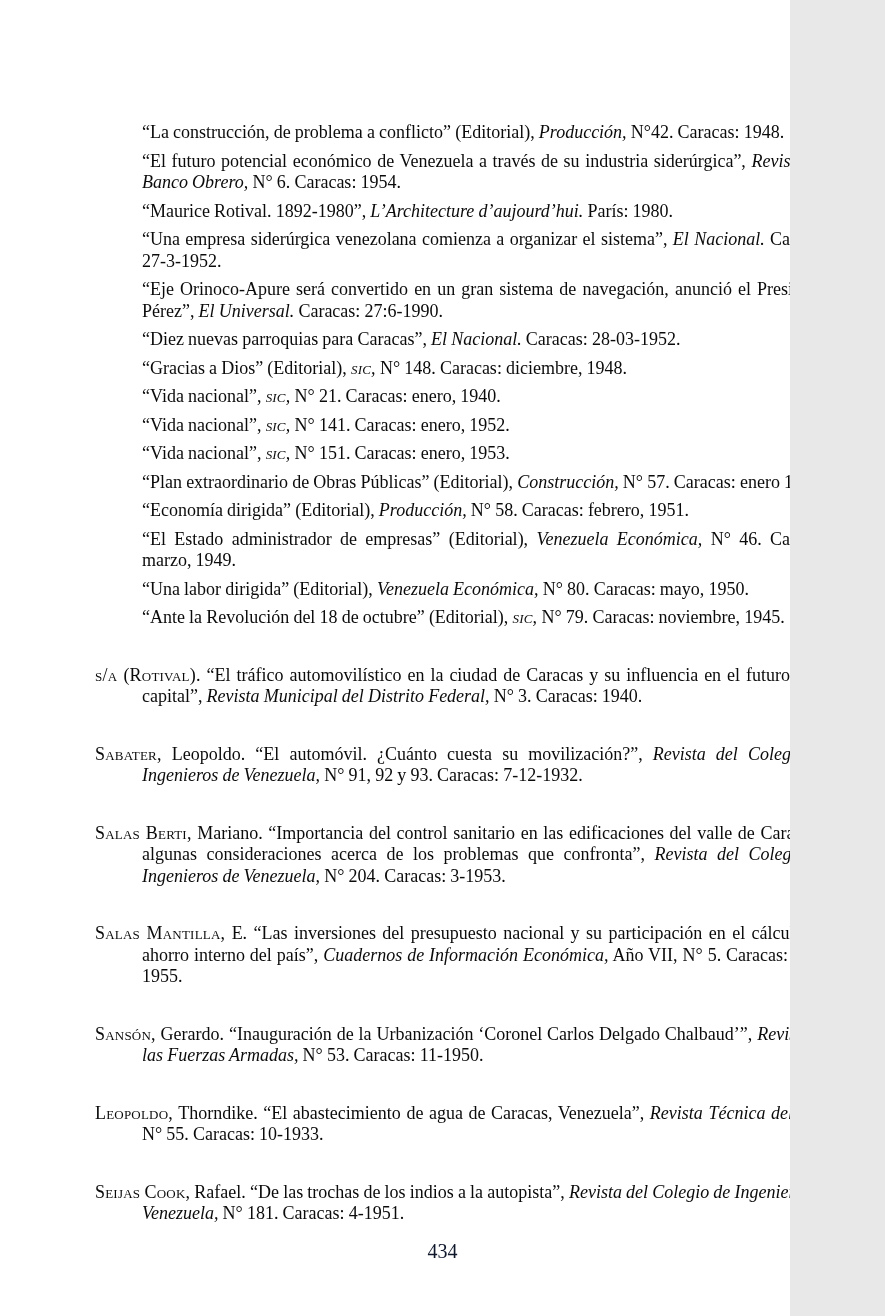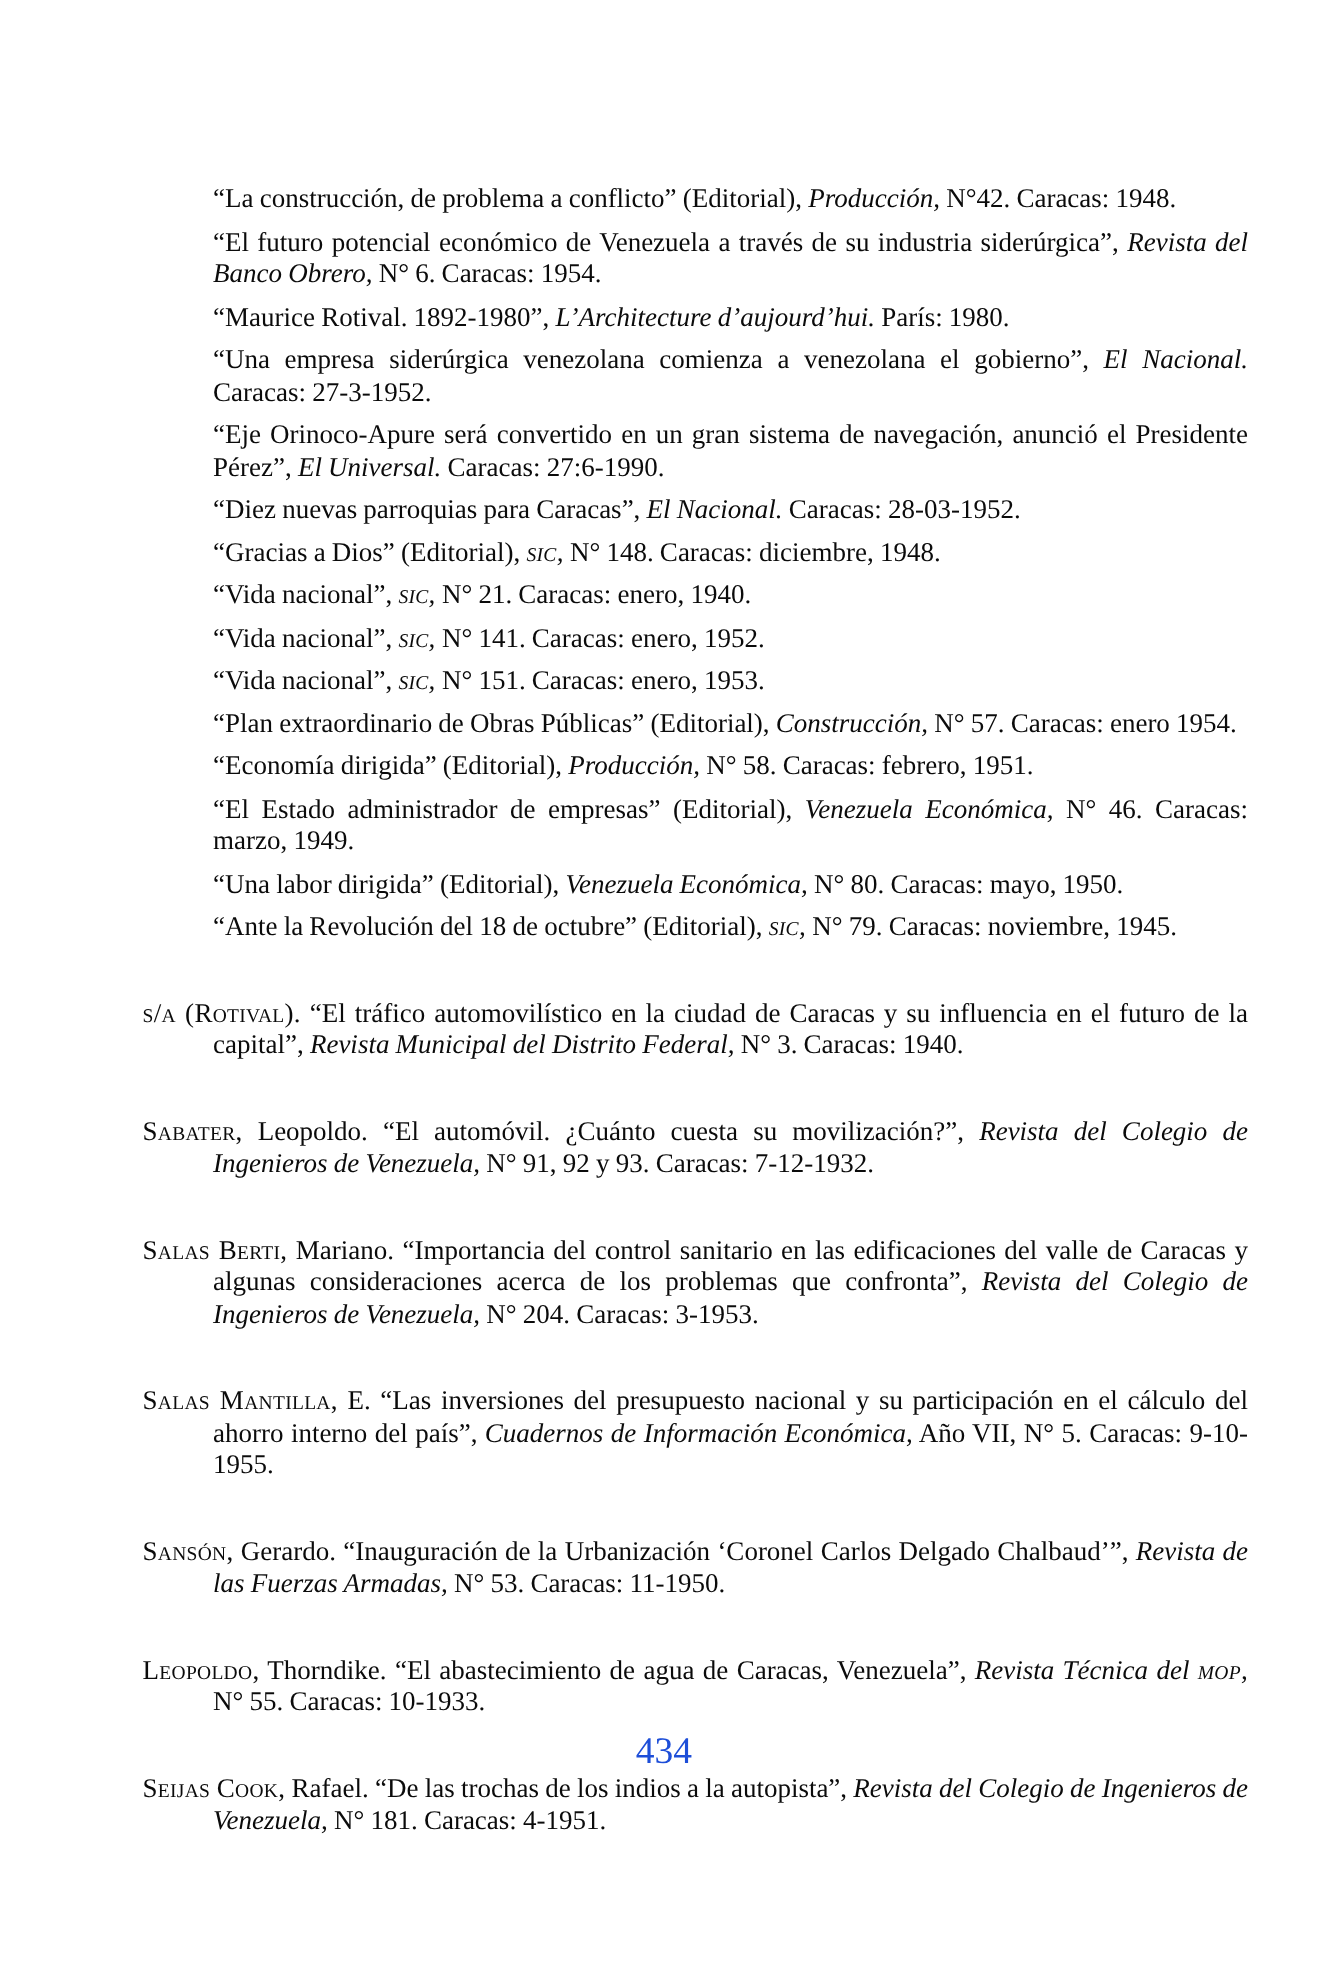--- a/index.html
+++ b/index.html
@@ -2,21 +2,21 @@
 <html><head>
 <meta charset="utf-8">
 <style>
   html, body {
     margin: 0;
     padding: 0;
     background: #e8e8e8;
   }
   .page {
     position: relative;
-    width: 885px;
+    width: 790px;
     height: 1316px;
     background: #ffffff;
     overflow: hidden;
     font-family: "Liberation Serif", "DejaVu Serif", serif;
     color: #0b0b0b;
   }
   .bib {
     position: absolute;
     left: 95px;
     top: 122px;
@@ -41,38 +41,38 @@
     padding-left: 47px;
     text-indent: -47px;
     margin-top: 36px;
   }
   .s-r { font-style: normal; }
   .s-i { font-style: italic; }
   .s-sc { font-variant: small-caps; letter-spacing: 0.2px; }
   .s-sci { font-variant: small-caps; font-style: italic; letter-spacing: 0.2px; }
   .folio {
     position: absolute;
-    top: 1156px;
+    top: 1239px;
     left: 0;
     width: 885px;
     text-align: center;
-    font-size: 25px;
+    font-size: 20px;
     line-height: 24px;
-    color: #1d4ed8;
+    color: #0f172a;
   }
 </style>
 </head>
 <body>
 
 <div class="page">
   <main class="bib">
       <p class="entry anon"><span class="s-r">“La construcción, de problema a conflicto” (Editorial), </span><span class="s-i">Producción,</span><span class="s-r"> N°42. Caracas: 1948.</span></p>
       <p class="entry anon"><span class="s-r">“El futuro potencial económico de Venezuela a través de su industria siderúrgica”, </span><span class="s-i">Revista del Banco Obrero,</span><span class="s-r"> N° 6. Caracas: 1954.</span></p>
       <p class="entry anon"><span class="s-r">“Maurice Rotival. 1892-1980”, </span><span class="s-i">L’Architecture d’aujourd’hui.</span><span class="s-r"> París: 1980.</span></p>
-      <p class="entry anon"><span class="s-r">“Una empresa siderúrgica venezolana comienza a venezolana el gobierno”, </span><span class="s-i">El Nacional.</span><span class="s-r"> Caracas: 27-3-1952.</span></p>
+      <p class="entry anon"><span class="s-r">“Una empresa siderúrgica venezolana comienza a organizar el sistema”, </span><span class="s-i">El Nacional.</span><span class="s-r"> Caracas: 27-3-1952.</span></p>
       <p class="entry anon"><span class="s-r">“Eje Orinoco-Apure será convertido en un gran sistema de navegación, anunció el Presidente Pérez”, </span><span class="s-i">El Universal.</span><span class="s-r"> Caracas: 27:6-1990.</span></p>
       <p class="entry anon"><span class="s-r">“Diez nuevas parroquias para Caracas”, </span><span class="s-i">El Nacional.</span><span class="s-r"> Caracas: 28-03-1952.</span></p>
       <p class="entry anon"><span class="s-r">“Gracias a Dios” (Editorial), </span><span class="s-sci">sic,</span><span class="s-r"> N° 148. Caracas: diciembre, 1948.</span></p>
       <p class="entry anon"><span class="s-r">“Vida nacional”, </span><span class="s-sci">sic,</span><span class="s-r"> N° 21. Caracas: enero, 1940.</span></p>
       <p class="entry anon"><span class="s-r">“Vida nacional”, </span><span class="s-sci">sic,</span><span class="s-r"> N° 141. Caracas: enero, 1952.</span></p>
       <p class="entry anon"><span class="s-r">“Vida nacional”, </span><span class="s-sci">sic,</span><span class="s-r"> N° 151. Caracas: enero, 1953.</span></p>
       <p class="entry anon"><span class="s-r">“Plan extraordinario de Obras Públicas” (Editorial), </span><span class="s-i">Construcción,</span><span class="s-r"> N° 57. Caracas: enero 1954.</span></p>
       <p class="entry anon"><span class="s-r">“Economía dirigida” (Editorial), </span><span class="s-i">Producción,</span><span class="s-r"> N° 58. Caracas: febrero, 1951.</span></p>
       <p class="entry anon"><span class="s-r">“El Estado administrador de empresas” (Editorial), </span><span class="s-i">Venezuela Económica,</span><span class="s-r"> N° 46. Caracas: marzo, 1949.</span></p>
       <p class="entry anon"><span class="s-r">“Una labor dirigida” (Editorial), </span><span class="s-i">Venezuela Económica,</span><span class="s-r"> N° 80. Caracas: mayo, 1950.</span></p>

